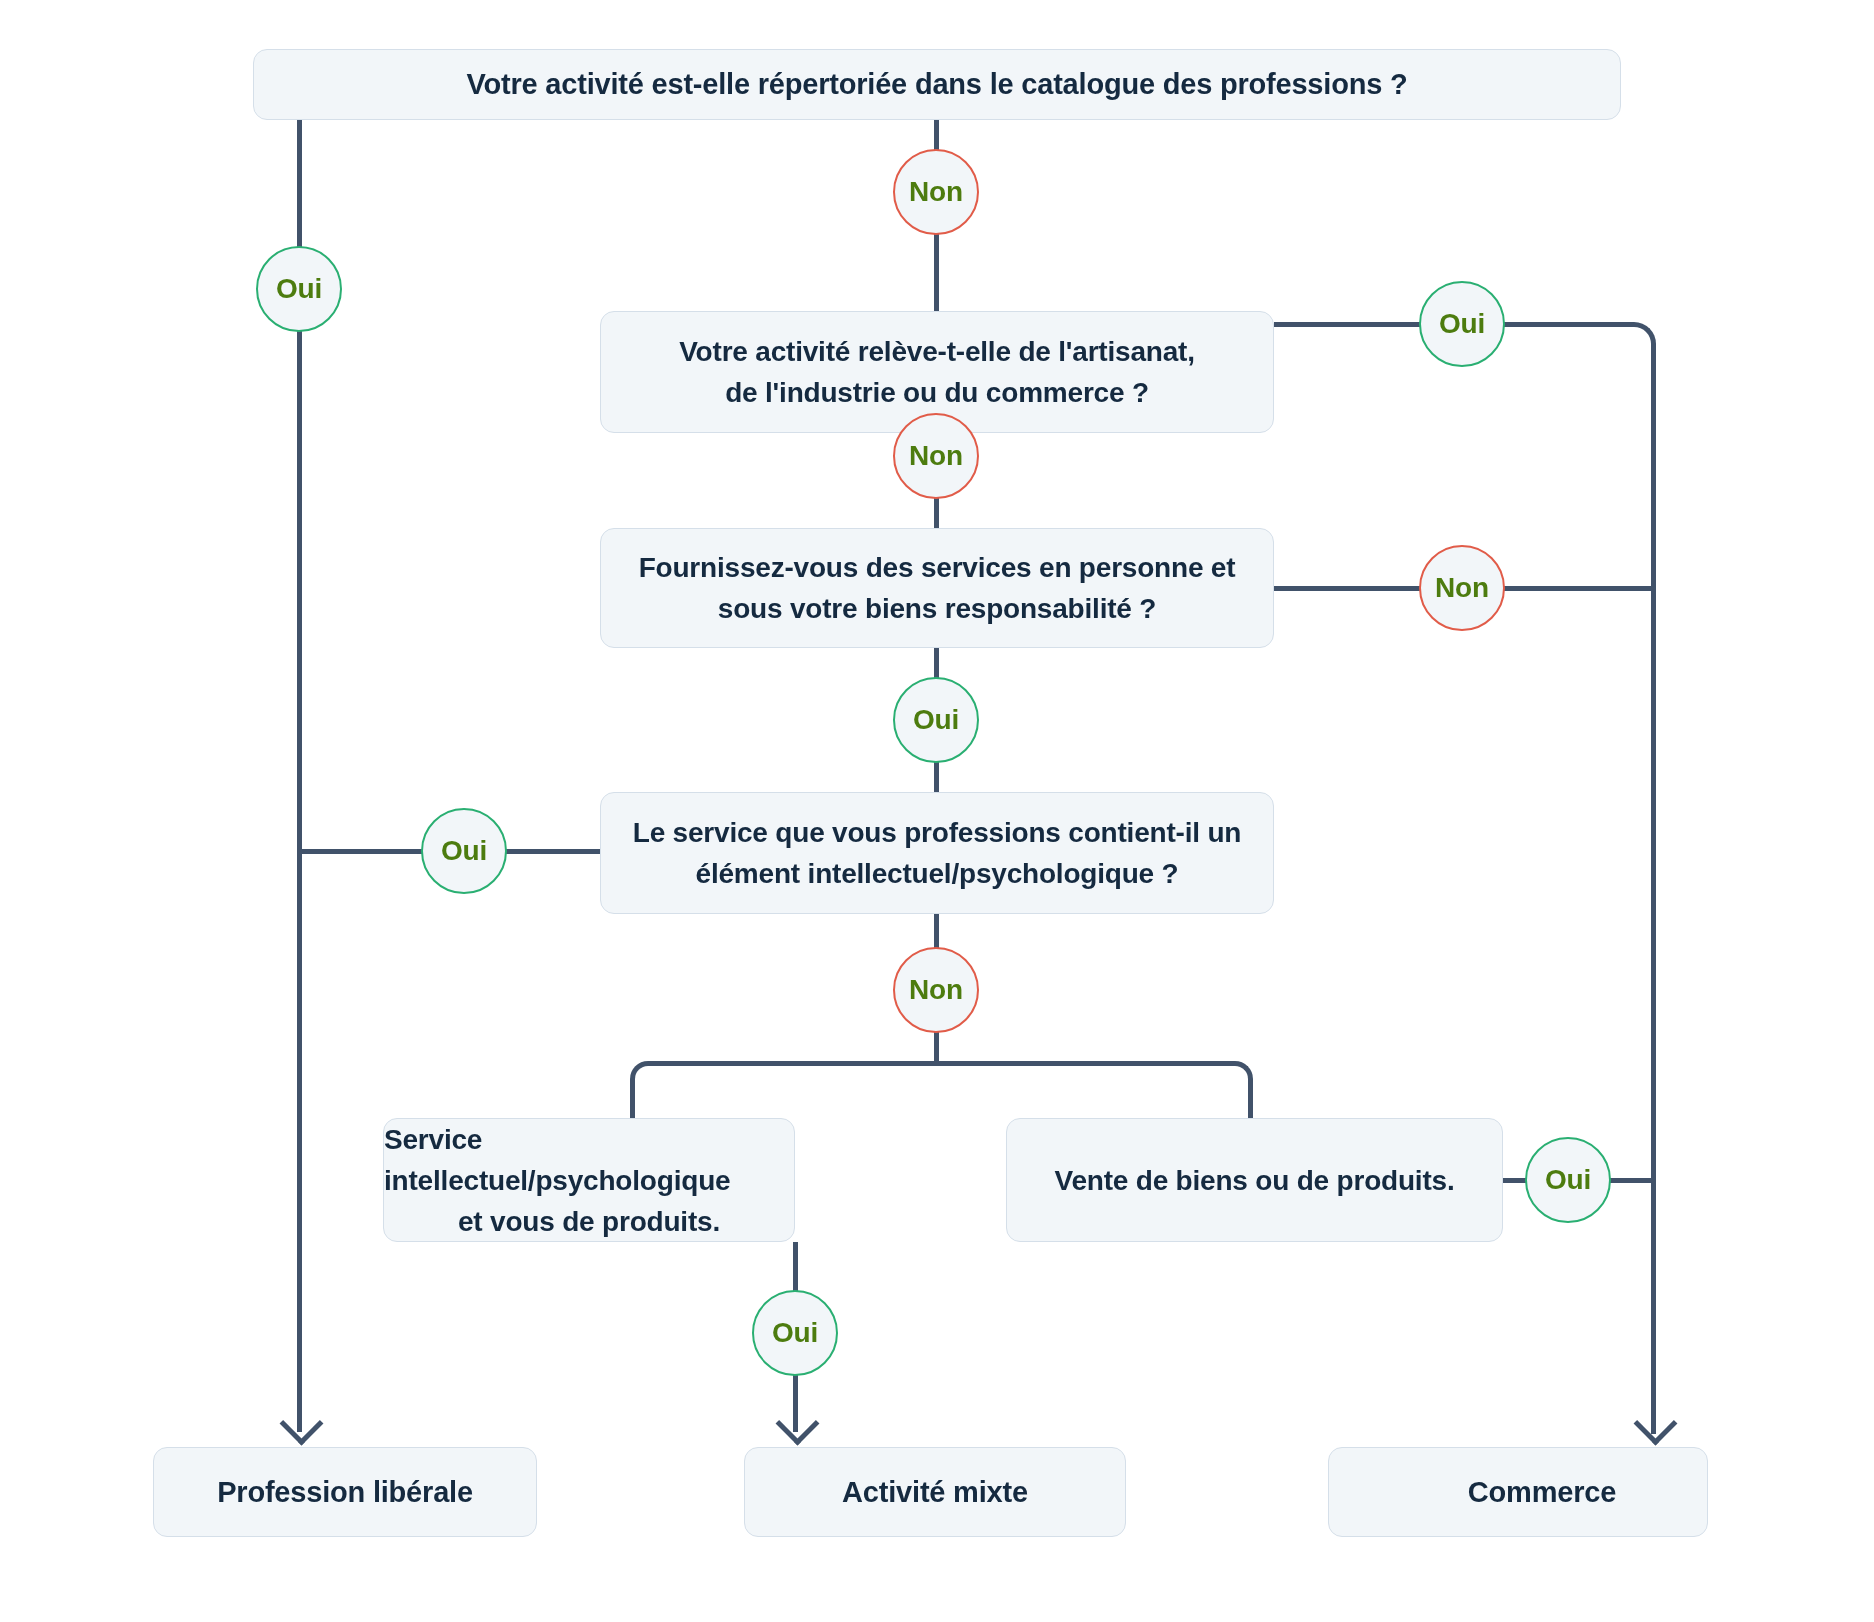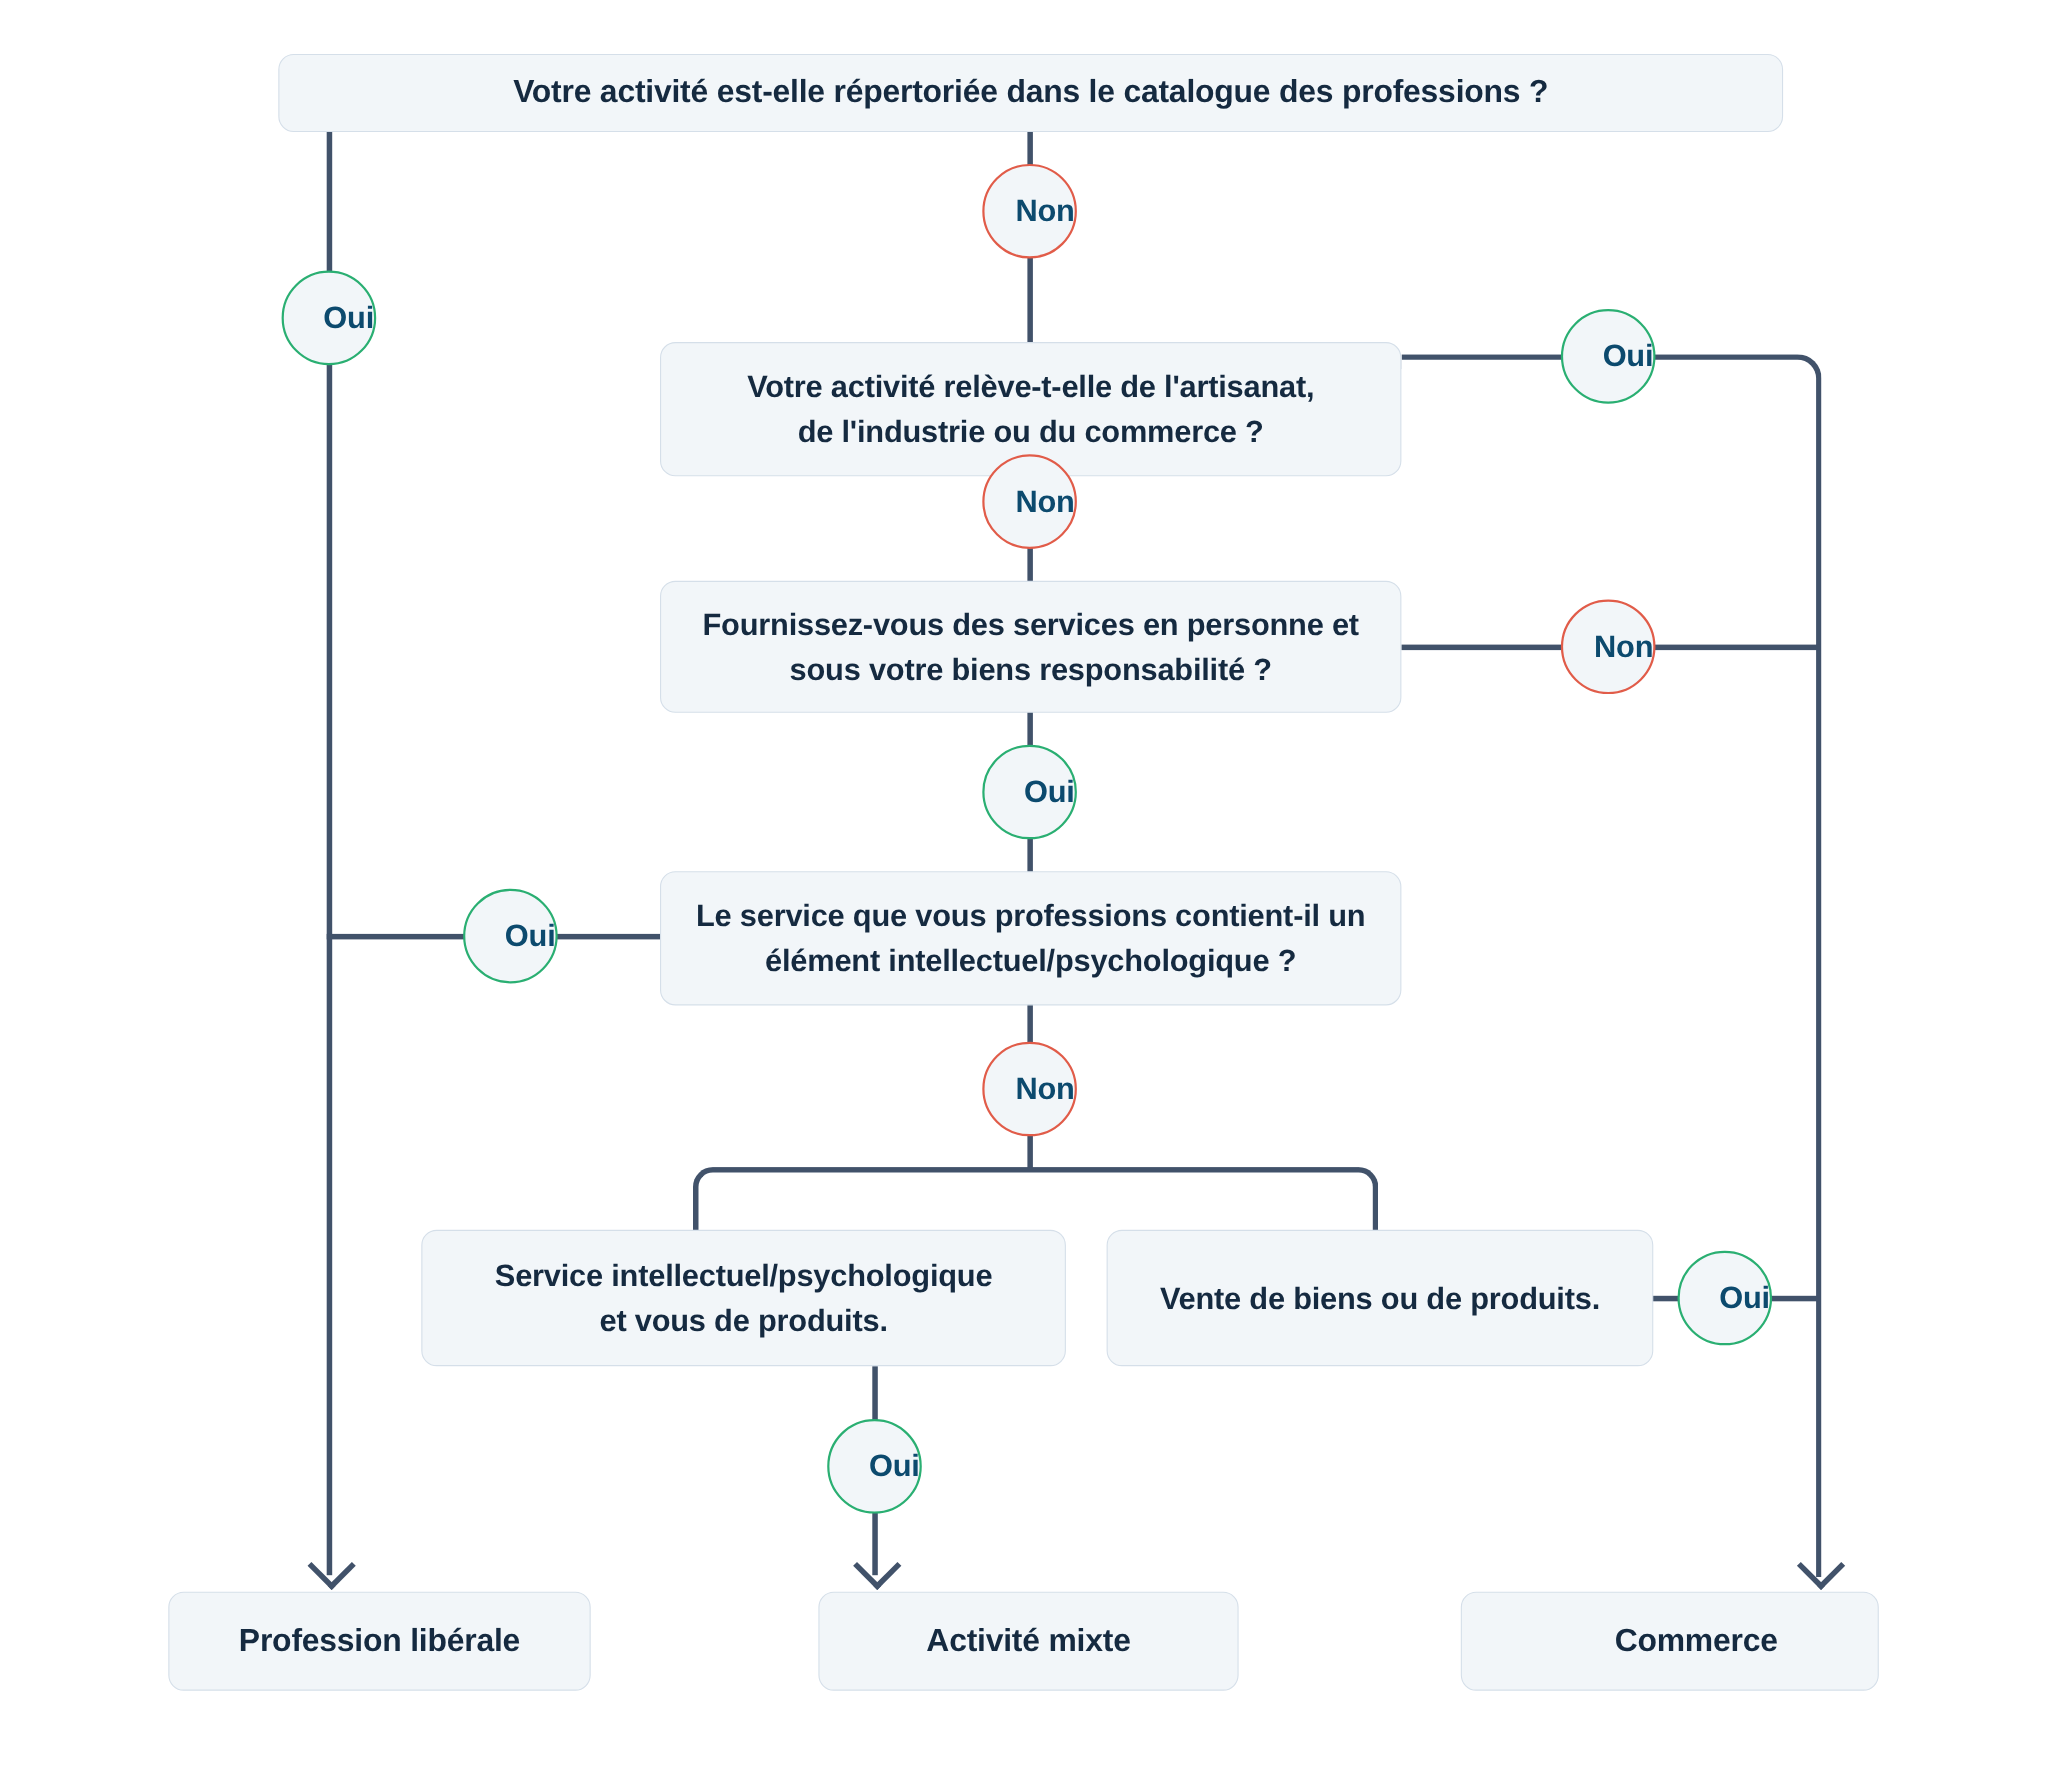--- a/index.html
+++ b/index.html
@@ -61,25 +61,25 @@
   .qbox span { display: block; }
   .decision {
     position: absolute;
     box-sizing: border-box;
     width: 86px;
     height: 86px;
     border-radius: 50%;
     background: #f2f6f9;
     display: flex;
     align-items: center;
-    justify-content: flex-end;
+    justify-content: center;
     font-weight: 600;
     font-size: 28px;
     letter-spacing: -0.2px;
-    color: #0c4a6e;
+    color: #4d7c0f;
   }
   .decision.yes { border: 2.5px solid #2aaf72; }
   .decision.no  { border: 2.5px solid #e15c49; }
 </style>
 </head>
 <body>
 
 <div id="canvas">
 
   <div class="line" style="left:934px; top:120px; width:5px; height:943px;"></div>
@@ -114,21 +114,21 @@
   <div class="qbox" style="left:600px; top:528px; width:674px; height:120px;">
     <span>Fournissez-vous des services en personne et</span>
     <span>sous votre biens responsabilité ?</span>
   </div>
 
   <div class="qbox" style="left:600px; top:792px; width:674px; height:122px;">
     <span>Le service que vous professions contient-il un</span>
     <span>élément intellectuel/psychologique ?</span>
   </div>
 
-  <div class="qbox" style="left:383px; top:1118px; width:586px; height:124px;">
+  <div class="qbox" style="left:383px; top:1118px; width:412px; height:124px;">
     <span>Service intellectuel/psychologique</span>
     <span>et vous de produits.</span>
   </div>
 
   <div class="qbox" style="left:990px; top:1118px; width:497px; height:124px;margin-left:16px;">
     <span>Vente de biens ou de produits.</span>
   </div>
 
   <div class="qbox single" style="left:153px; top:1447px; width:384px; height:90px;">
     <span>Profession libérale</span>

